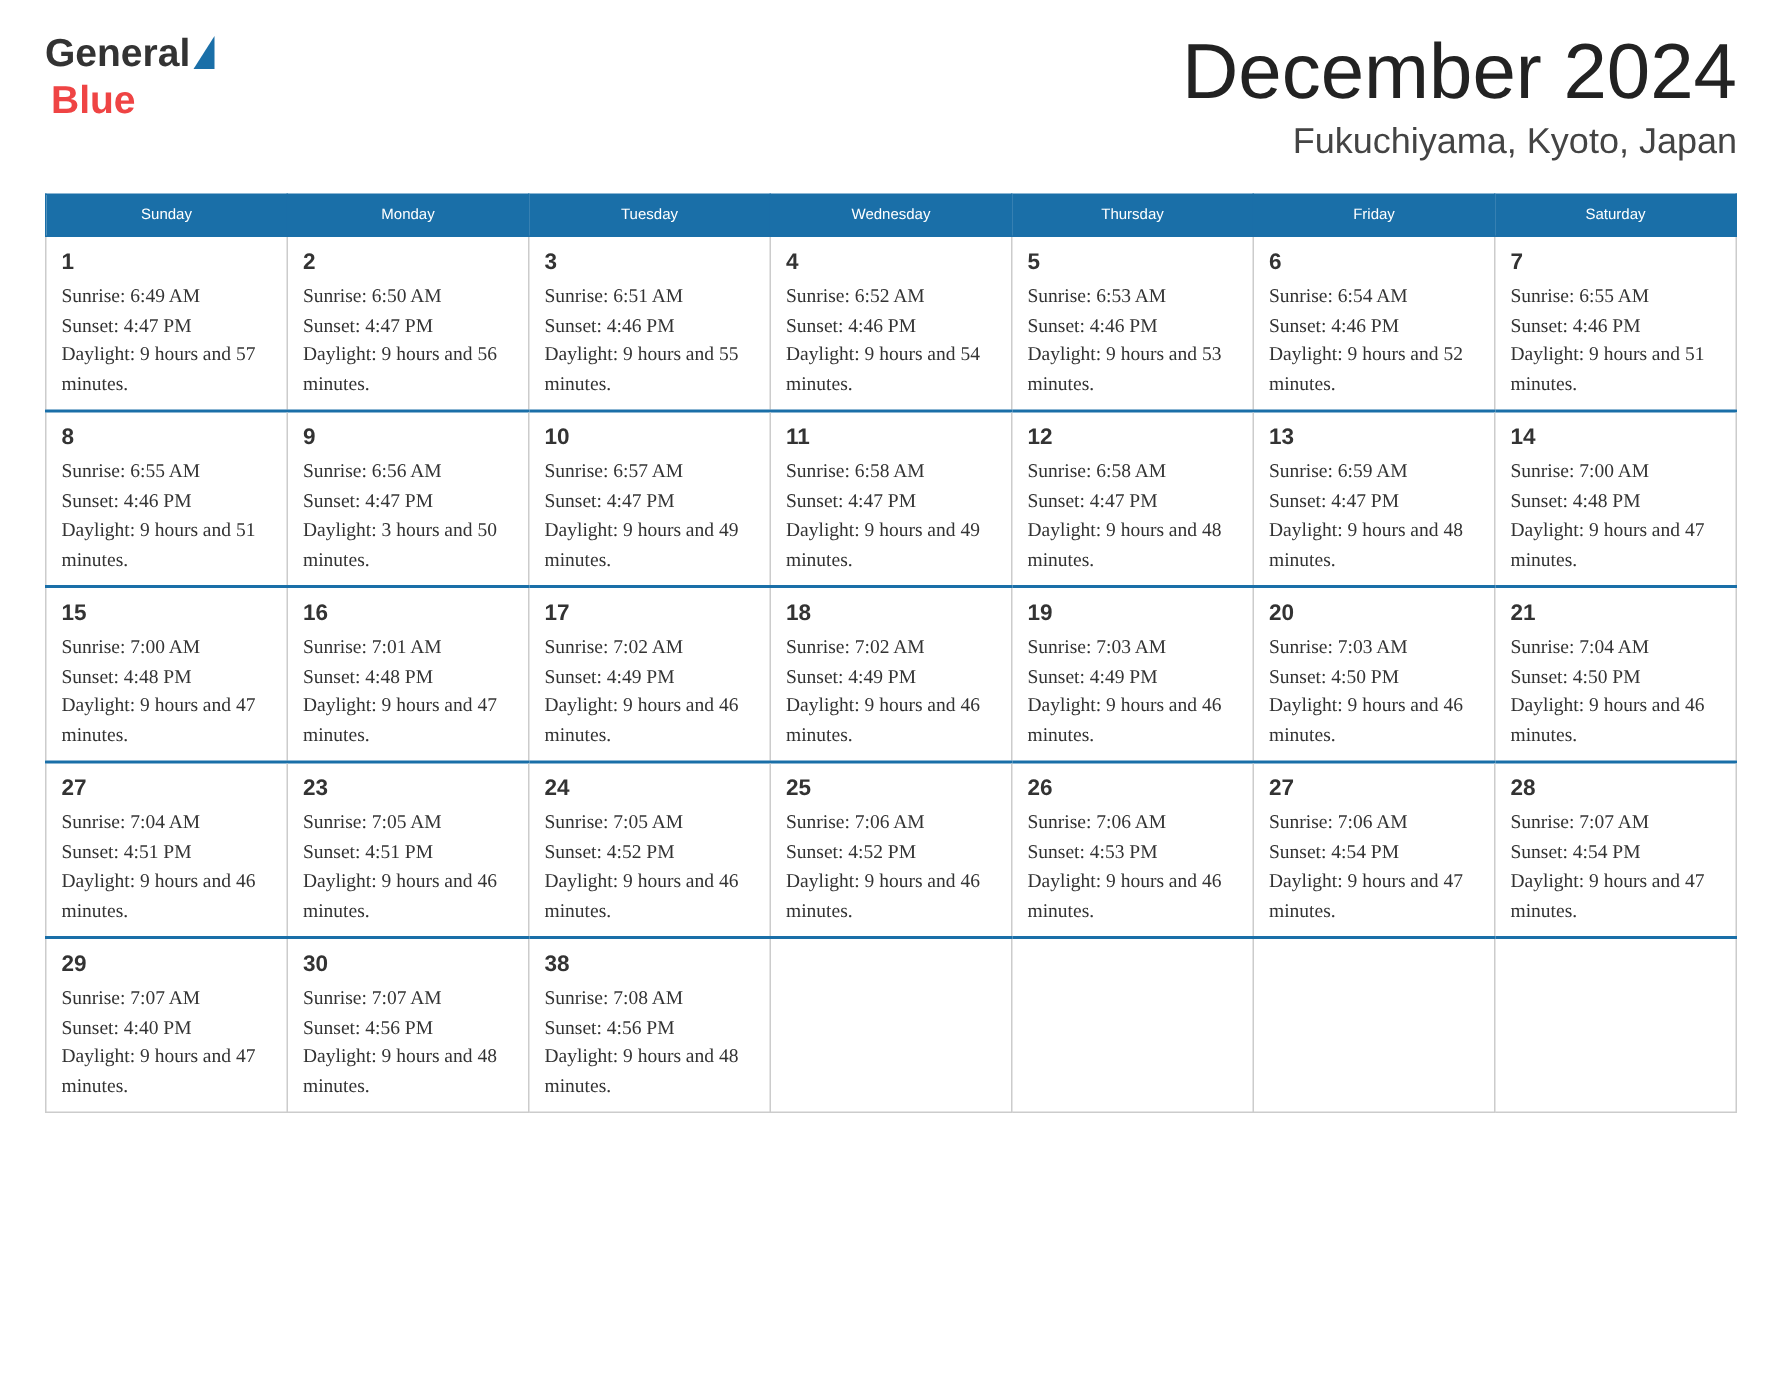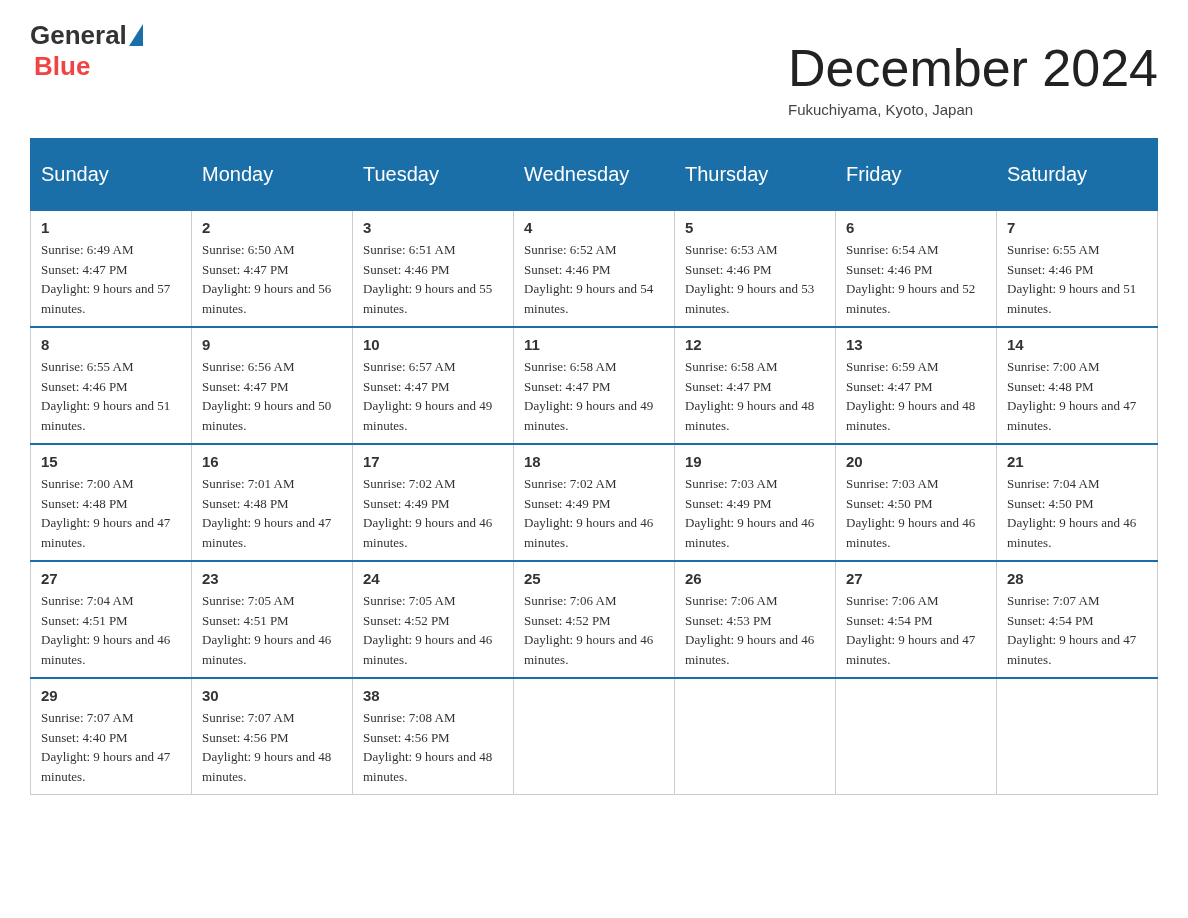--- a/index.html
+++ b/index.html
@@ -38,44 +38,44 @@
       margin-left: 2px;
       margin-bottom: 2px;
     }
     .logo-blue {
       font-size: 26px;
       font-weight: bold;
       color: #ef4444;
       margin-left: 4px;
     }
     .title-section {
-      margin-top: 20px;
+      text-align: right;
     }
     .month-title {
       font-size: 52px;
       font-weight: normal;
       color: #222;
       line-height: 1.1;
     }
     .location {
-      font-size: 15px;
+      font-size: 24px;
       color: #444;
       margin-top: 4px;
     }
     .calendar {
       width: 100%;
       border-collapse: collapse;
     }
     .calendar th {
       background: #1a6fa8;
       color: #fff;
-      font-size: 20px;
+      font-size: 10px;
       font-weight: normal;
-      padding: 24px 10px;
-      text-align: left;
+      padding: 8px 10px;
+      text-align: center;
       border: 1px solid #1a6fa8;
     }
     .calendar td {
       vertical-align: top;
       padding: 8px 10px;
       border: 1px solid #ccc;
       font-size: 13px;
       color: #333;
       width: 14.28%;
       min-height: 100px;
@@ -193,21 +193,21 @@
           <span>Sunrise: 6:55 AM</span><br>
           <span>Sunset: 4:46 PM</span><br>
           <span>Daylight: 9 hours and 51 minutes.</span>
         </div>
         </td>
         <td>
         <span class="day-num">9</span>
         <div class="day-info">
           <span>Sunrise: 6:56 AM</span><br>
           <span>Sunset: 4:47 PM</span><br>
-          <span>Daylight: 9 hours and 50 minutes.</span>
+          <span>Daylight: 3 hours and 50 minutes.</span>
         </div>
         </td>
         <td>
         <span class="day-num">10</span>
         <div class="day-info">
           <span>Sunrise: 6:57 AM</span><br>
           <span>Sunset: 4:47 PM</span><br>
           <span>Daylight: 9 hours and 49 minutes.</span>
         </div>
         </td>

